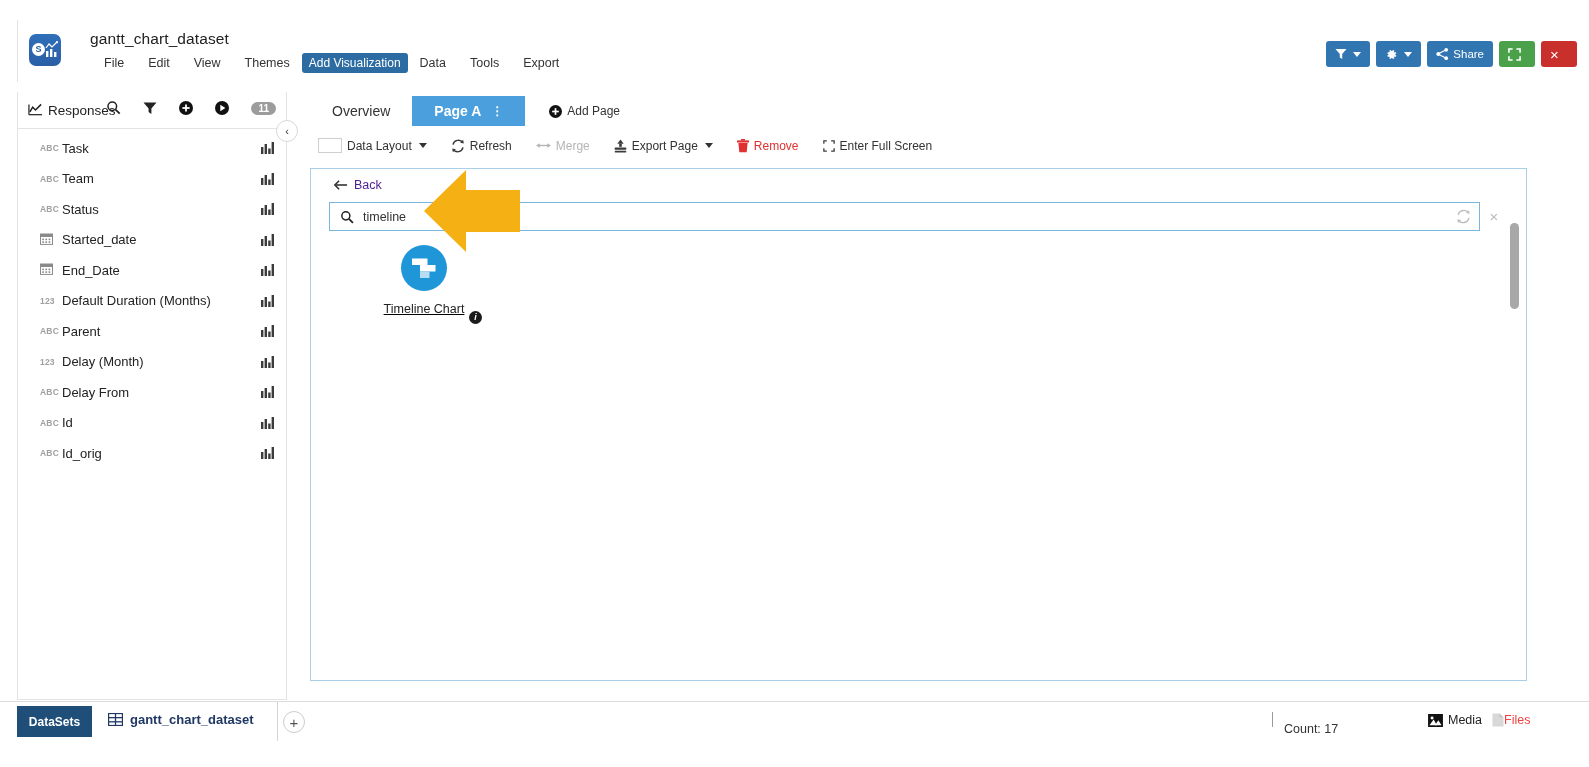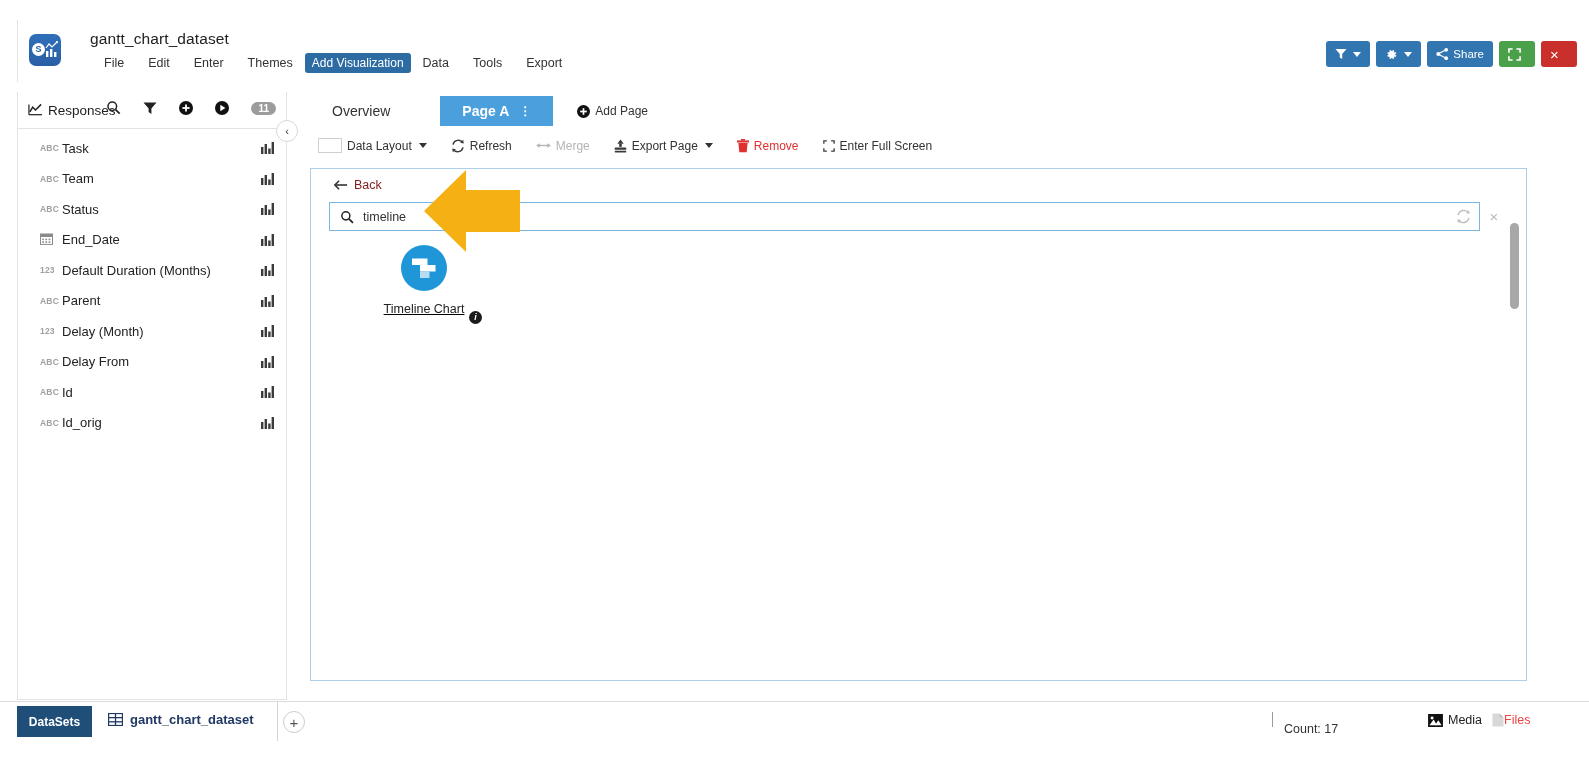--- a/index.html
+++ b/index.html
@@ -93,21 +93,21 @@
     font-size: 11px; color: #333; cursor: pointer; z-index: 5;
   }
 
   
   .tabs { position: absolute; left: 310px; top: 96px; display: flex; align-items: center; gap: 0; }
   .tab {
     font-size: 14px; color: #333; padding: 7px 22px; cursor: pointer; white-space:nowrap;
   }
   .tab.active {
     background: #4a9fdc; color: #fff; font-weight: bold;
-    display: flex; align-items: center; gap: 10px; margin-left: 28px;
+    display: flex; align-items: center; gap: 10px;
   }
   .kebab { font-size: 12px; letter-spacing: 0; line-height: 1; }
   .add-page {
     font-size: 12px; color: #333; margin-left: 24px; display: flex;
     align-items: center; gap: 5px; cursor: pointer;
   }
 
   
   .ptoolbar {
     position: absolute; left: 318px; top: 138px; display: flex; align-items: center; gap: 0;
@@ -120,21 +120,21 @@
   .tb-item.danger { color: #e03131; }
   .layout-box { width: 24px; height: 15px; border: 1px solid #cfcfcf; background: #fff; }
   .caret-dk { width:0; height:0; border-left:4px solid transparent; border-right:4px solid transparent; border-top:5px solid #333; display:inline-block; margin-left:2px; }
 
   
   .panel {
     position: absolute; left: 310px; top: 168px; width: 1217px; height: 513px;
     border: 1px solid #a9cfe9; background: #fff;
   }
   .back-row { padding: 8px 0 2px 22px; }
-  .back-link { font-size: 12.5px; color: #7f1d1d; display: inline-flex; align-items: center; gap: 6px; cursor: pointer; }
+  .back-link { font-size: 12.5px; color: #4c1d95; display: inline-flex; align-items: center; gap: 6px; cursor: pointer; }
 
   .search-row { position: relative; margin: 5px 18px 0 18px; display: flex; align-items: center; }
   .search-box {
     position: relative; flex: 1; height: 29px; border: 1px solid #7ab6e0;
     display: flex; align-items: center; padding-left: 10px; background: #fff;
   }
   .search-input {
     border: none; outline: none; font-size: 12.5px; color: #333;
     background: transparent; flex: 1; padding-left: 9px; font-family: "Liberation Sans", sans-serif;
   }
@@ -209,21 +209,21 @@
         <rect x="5" y="8" width="2.4" height="8" fill="#fff"></rect>
         <rect x="9" y="11" width="2.4" height="5" fill="#fff"></rect>
       </svg>
     </div>
 
     <div class="app-title">gantt_chart_dataset</div>
 
     <div class="menubar">
       <div class="mi">File</div>
       <div class="mi">Edit</div>
-      <div class="mi">Enter</div>
+      <div class="mi">View</div>
       <div class="mi">Themes</div>
       <div class="mi active">Add Visualization</div>
       <div class="mi">Data</div>
       <div class="mi">Tools</div>
       <div class="mi">Export</div>
     </div>
 
     <div class="hdr-btns">
       <div class="hbtn">
         <svg width="12" height="12" viewBox="0 0 12 12">
@@ -317,35 +317,56 @@
       <div class="field-row">
         <span class="field-type">ABC</span>
         <span class="field-name">Status</span>
         <svg class="mini-bars" width="13" height="12" viewBox="0 0 13 12">
             <rect x="0" y="5" width="2.4" height="7" fill="#3b3b3b"></rect>
             <rect x="3.6" y="2" width="2.4" height="10" fill="#3b3b3b"></rect>
             <rect x="7.2" y="6.5" width="2.4" height="5.5" fill="#3b3b3b"></rect>
             <rect x="10.6" y="0" width="2.4" height="12" fill="#3b3b3b"></rect>
           </svg>
       </div>
-
 
       <div class="field-row">
         <span class="field-type">
           <svg width="13" height="12" viewBox="0 0 13 12">
             <rect x="0.5" y="1" width="12" height="10.4" fill="#fff" stroke="#8a8a8a" stroke-width="1"></rect>
             <rect x="0.5" y="1" width="12" height="3" fill="#8a8a8a"></rect>
             <rect x="2.2" y="5.6" width="1.7" height="1.6" fill="#8a8a8a"></rect>
               <rect x="5.4" y="5.6" width="1.7" height="1.6" fill="#8a8a8a"></rect>
               <rect x="8.6" y="5.6" width="1.7" height="1.6" fill="#8a8a8a"></rect>
             <rect x="2.2" y="8.3" width="1.7" height="1.6" fill="#8a8a8a"></rect>
               <rect x="5.4" y="8.3" width="1.7" height="1.6" fill="#8a8a8a"></rect>
               <rect x="8.6" y="8.3" width="1.7" height="1.6" fill="#8a8a8a"></rect>
           </svg>
         </span>
+        <span class="field-name">Started_date</span>
+        <svg class="mini-bars" width="13" height="12" viewBox="0 0 13 12">
+            <rect x="0" y="5" width="2.4" height="7" fill="#3b3b3b"></rect>
+            <rect x="3.6" y="2" width="2.4" height="10" fill="#3b3b3b"></rect>
+            <rect x="7.2" y="6.5" width="2.4" height="5.5" fill="#3b3b3b"></rect>
+            <rect x="10.6" y="0" width="2.4" height="12" fill="#3b3b3b"></rect>
+          </svg>
+      </div>
+
+      <div class="field-row">
+        <span class="field-type">
+          <svg width="13" height="12" viewBox="0 0 13 12">
+            <rect x="0.5" y="1" width="12" height="10.4" fill="#fff" stroke="#8a8a8a" stroke-width="1"></rect>
+            <rect x="0.5" y="1" width="12" height="3" fill="#8a8a8a"></rect>
+            <rect x="2.2" y="5.6" width="1.7" height="1.6" fill="#8a8a8a"></rect>
+              <rect x="5.4" y="5.6" width="1.7" height="1.6" fill="#8a8a8a"></rect>
+              <rect x="8.6" y="5.6" width="1.7" height="1.6" fill="#8a8a8a"></rect>
+            <rect x="2.2" y="8.3" width="1.7" height="1.6" fill="#8a8a8a"></rect>
+              <rect x="5.4" y="8.3" width="1.7" height="1.6" fill="#8a8a8a"></rect>
+              <rect x="8.6" y="8.3" width="1.7" height="1.6" fill="#8a8a8a"></rect>
+          </svg>
+        </span>
         <span class="field-name">End_Date</span>
         <svg class="mini-bars" width="13" height="12" viewBox="0 0 13 12">
             <rect x="0" y="5" width="2.4" height="7" fill="#3b3b3b"></rect>
             <rect x="3.6" y="2" width="2.4" height="10" fill="#3b3b3b"></rect>
             <rect x="7.2" y="6.5" width="2.4" height="5.5" fill="#3b3b3b"></rect>
             <rect x="10.6" y="0" width="2.4" height="12" fill="#3b3b3b"></rect>
           </svg>
       </div>
 
       <div class="field-row">

